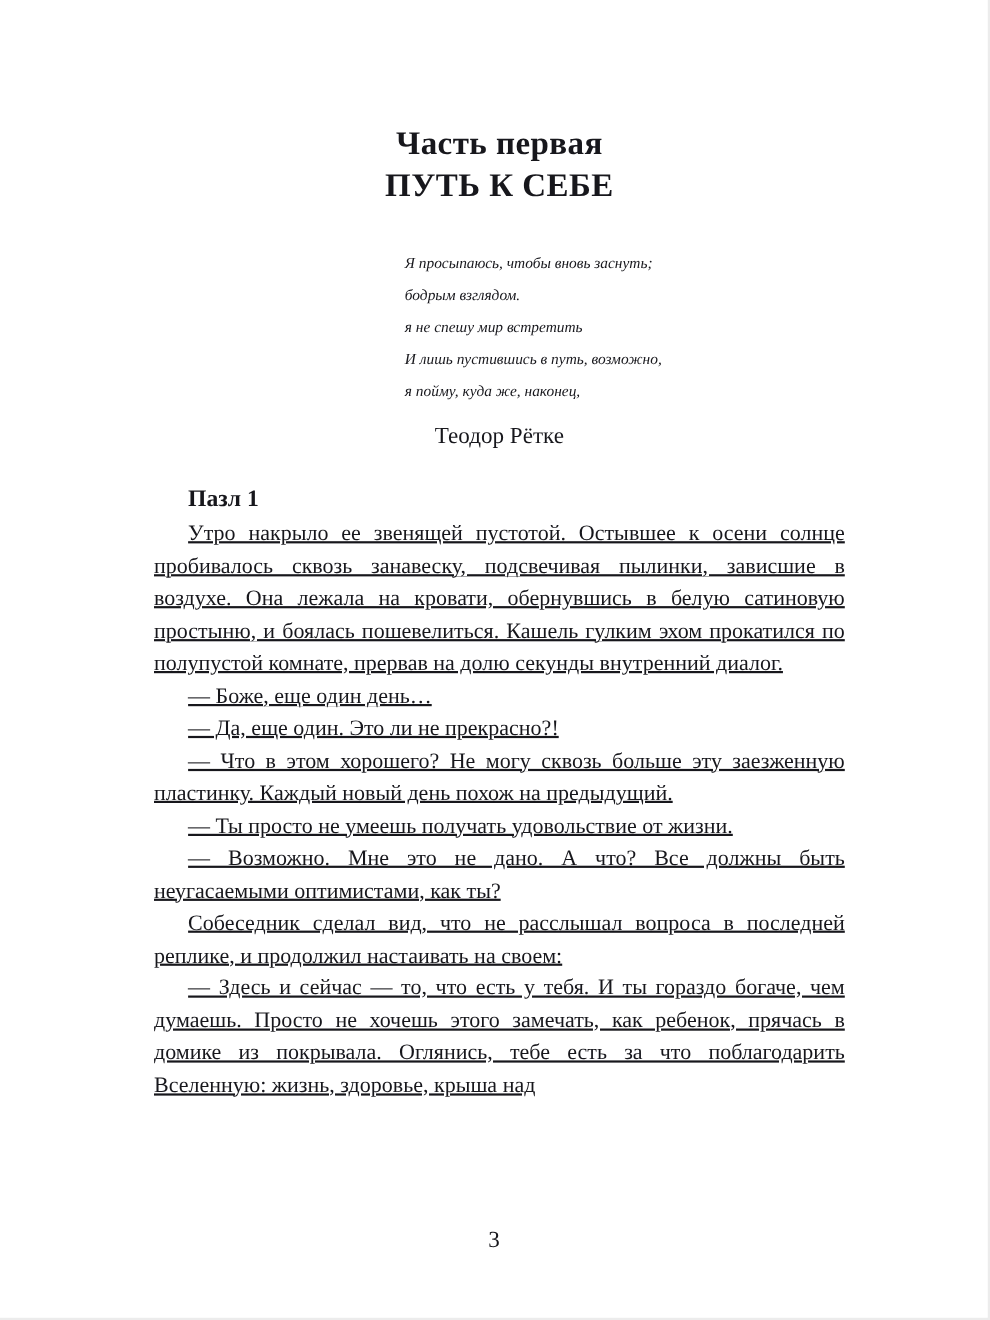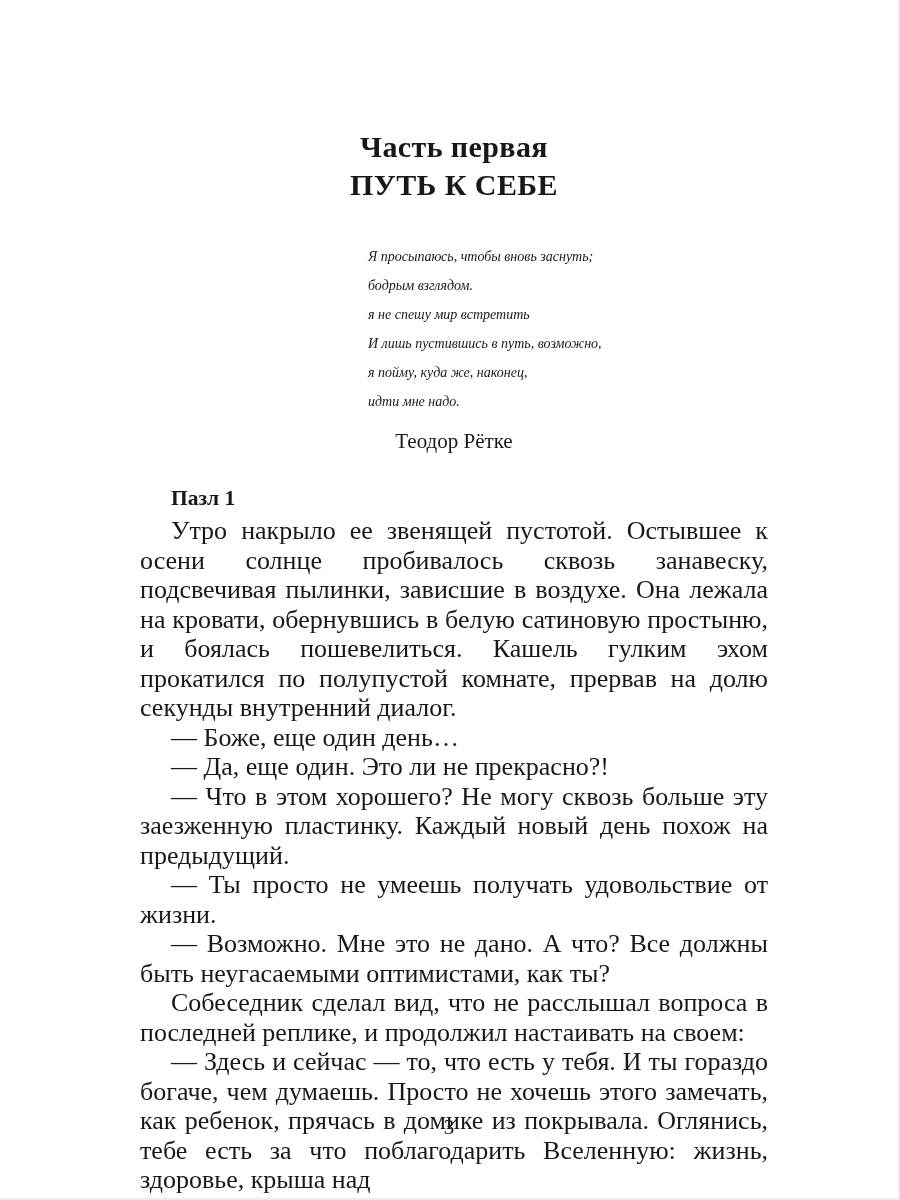--- a/index.html
+++ b/index.html
@@ -10,21 +10,20 @@
     font-family: "Liberation Serif", "DejaVu Serif", serif;
     position: relative;
     overflow: hidden;
     border-right: 2px solid #ececec;
     border-bottom: 2px solid #ececec;
   }
   .page {
     position: absolute;
     inset: 0;
     padding: 112px 130px 16px 140px;
-    margin-top: 16px;
   }
   .part-title {
     text-align: center;
     font-weight: bold;
     font-size: 30px;
     line-height: 38px;
     letter-spacing: 0.4px;
   }
   .epigraph {
     margin: 38px 0 0 228px;
@@ -40,23 +39,24 @@
   }
   .section-heading {
     margin-top: 27px;
     font-weight: bold;
     font-size: 21.5px;
     line-height: 30px;
     text-indent: 31px;
   }
   .body-text {
     margin-top: 3px;
-    font-size: 26px;
+    font-size: 20px;
     line-height: 29.5px;
     text-align: justify;
+    text-decoration: underline;
   }
   .body-text p { text-indent: 31px; }
   .page-number {
     position: absolute;
     bottom: 58px;
     left: 0;
     width: 100%;
     text-align: center;
     font-size: 21px;
   }
@@ -70,21 +70,20 @@
     <span>Часть первая</span><br>
     <span>ПУТЬ К СЕБЕ</span>
   </h1>
 
   <div class="epigraph">
     <div>Я просыпаюсь, чтобы вновь заснуть;</div>
     <div>бодрым взглядом.</div>
     <div>я не спешу мир встретить</div>
     <div>И лишь пустившись в путь, возможно,</div>
     <div>я пойму, куда же, наконец,</div>
-    <div>идти мне надо.</div>
   </div>
 
   <div class="attribution">Теодор Рётке</div>
 
   <div class="section-heading">Пазл 1</div>
 
   <div class="body-text">
     <p>Утро накрыло ее звенящей пустотой. Остывшее к осени солнце пробивалось сквозь занавеску, подсвечивая пылинки, зависшие в воздухе. Она лежала на кровати, обернувшись в белую сатиновую простыню, и боялась пошевелиться. Кашель гулким эхом прокатился по полупустой комнате, прервав на долю секунды внутренний диалог.</p>
     <p>— Боже, еще один день…</p>
     <p>— Да, еще один. Это ли не прекрасно?!</p>

